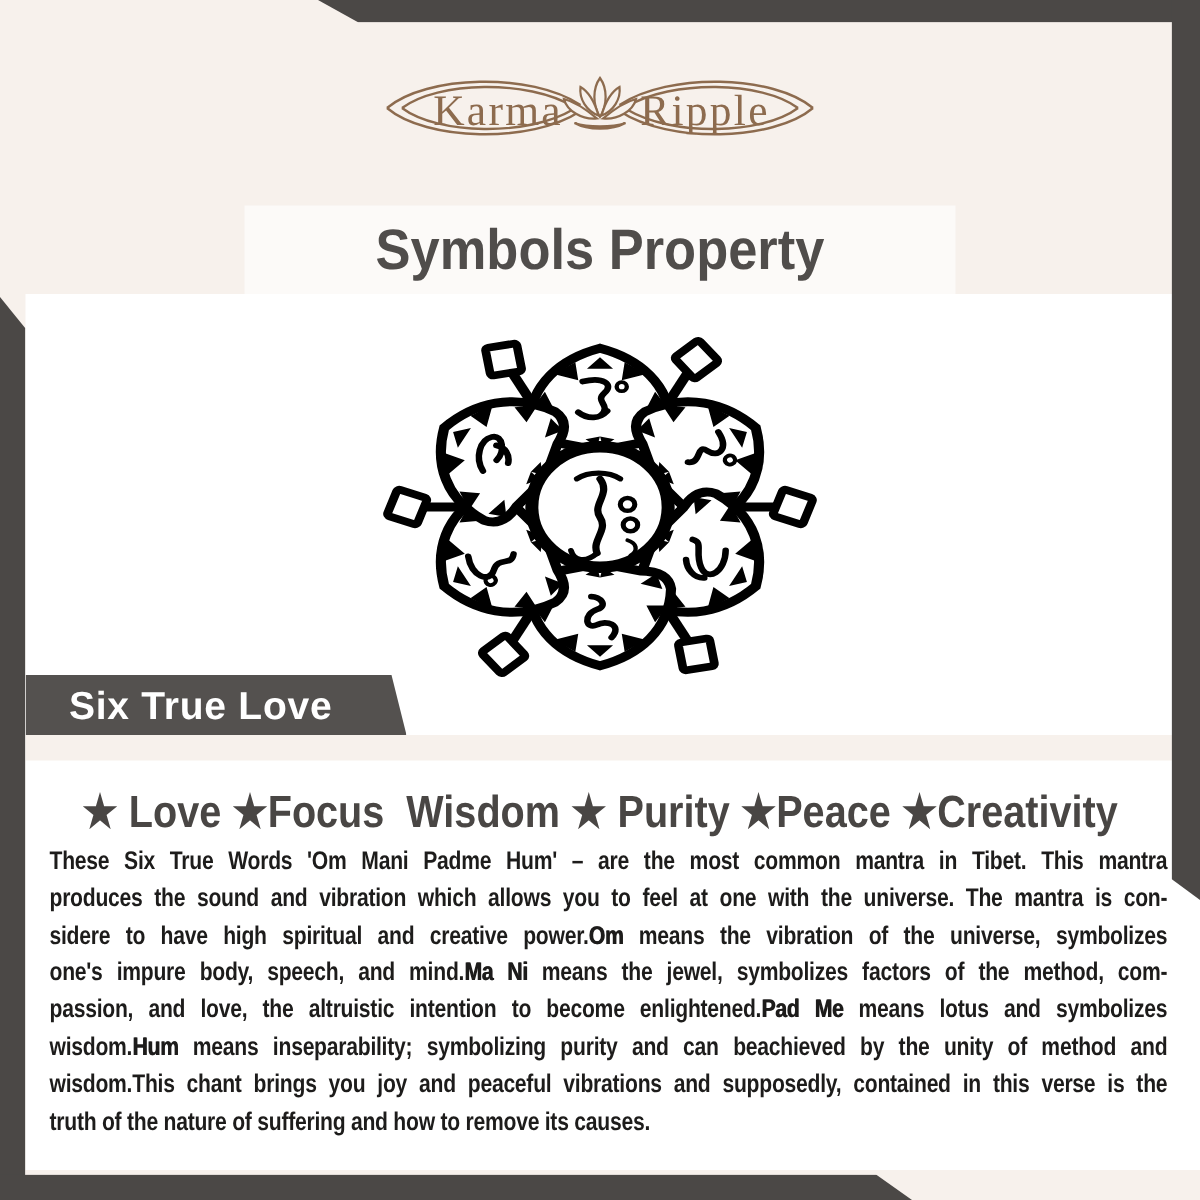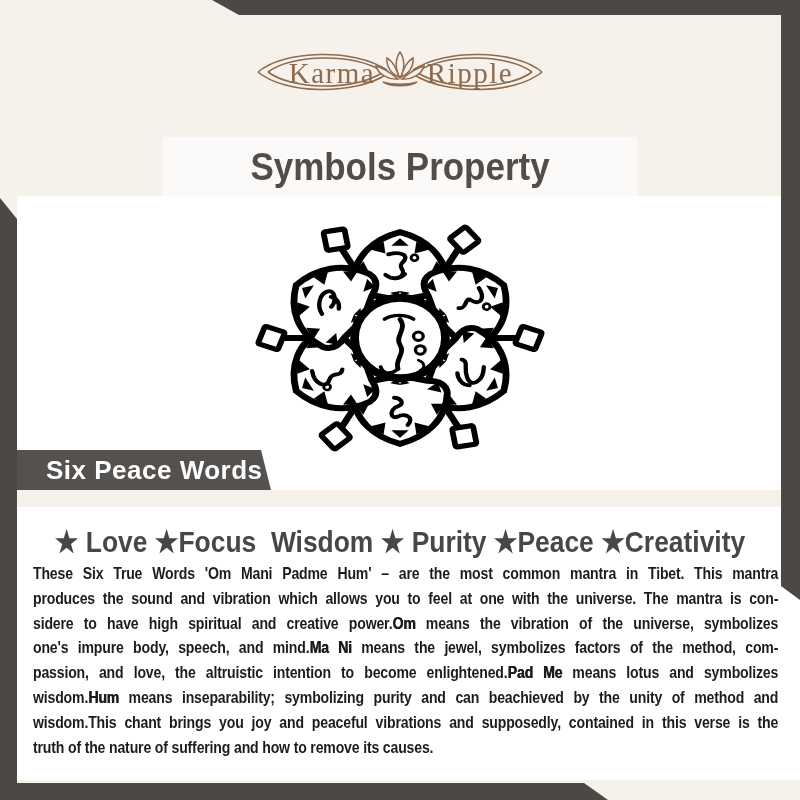--- a/index.html
+++ b/index.html
@@ -179,21 +179,21 @@
       <path d="M134,128 C142,122 156,122 164,128" stroke-width="4"></path>
       <path d="M150,128 C158,140 144,148 150,158 C156,168 144,176 148,186" stroke-width="5"></path>
       <path d="M148,186 C140,194 132,192 130,184" stroke-width="4"></path>
       <circle cx="169" cy="148" r="5" stroke-width="3.5" fill="#fff"></circle>
       <circle cx="171" cy="164" r="5" stroke-width="3.5" fill="#fff"></circle>
       <path d="M169,176 c6,2 8,8 2,12" stroke-width="3"></path>
     </g>
   </svg>
 
   <div class="banner">
-    <span>Six Peace Words</span>
+    <span>Six True Love</span>
   </div>
 
   <div class="stars">★ Love ★Focus&nbsp; Wisdom ★ Purity ★Peace ★Creativity</div>
 
   <div class="para">
       <div class="pline"><span>These Six True Words 'Om Mani Padme Hum' – are the most common mantra in Tibet. This mantra</span></div>
       <div class="pline"><span>produces the sound and vibration which allows you to feel at one with the universe. The mantra is con-</span></div>
       <div class="pline"><span>sidere to have high spiritual and creative power.</span><span class="b">Om</span><span> means the vibration of the universe, symbolizes</span></div>
       <div class="pline"><span>one's impure body, speech, and mind.</span><span class="b">Ma Ni</span><span> means the jewel, symbolizes factors of the method, com-</span></div>
       <div class="pline"><span>passion, and love, the altruistic intention to become enlightened.</span><span class="b">Pad Me</span><span> means lotus and symbolizes</span></div>

